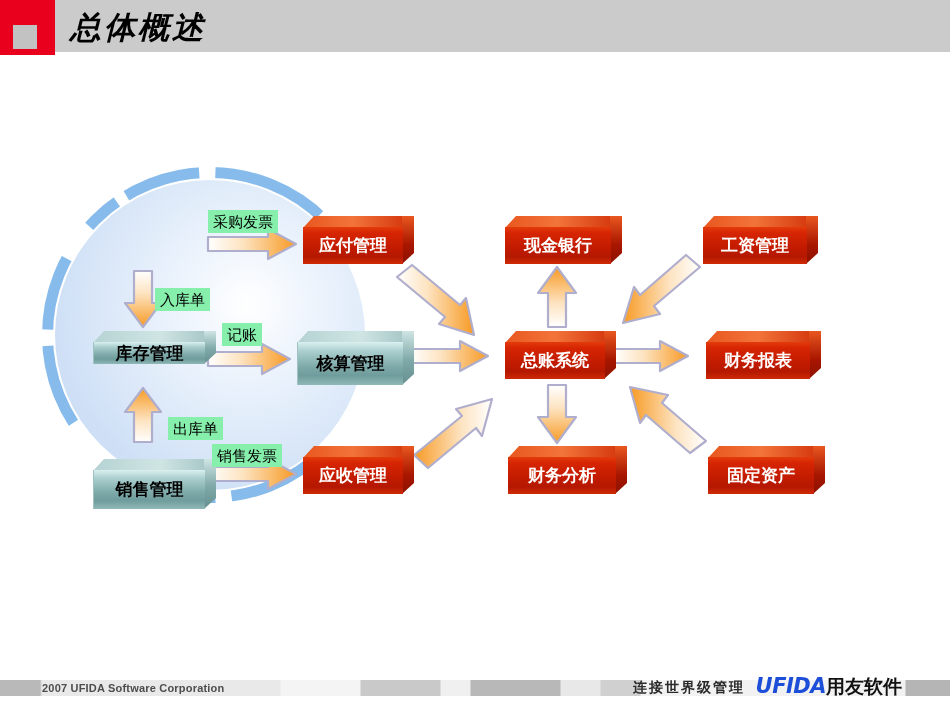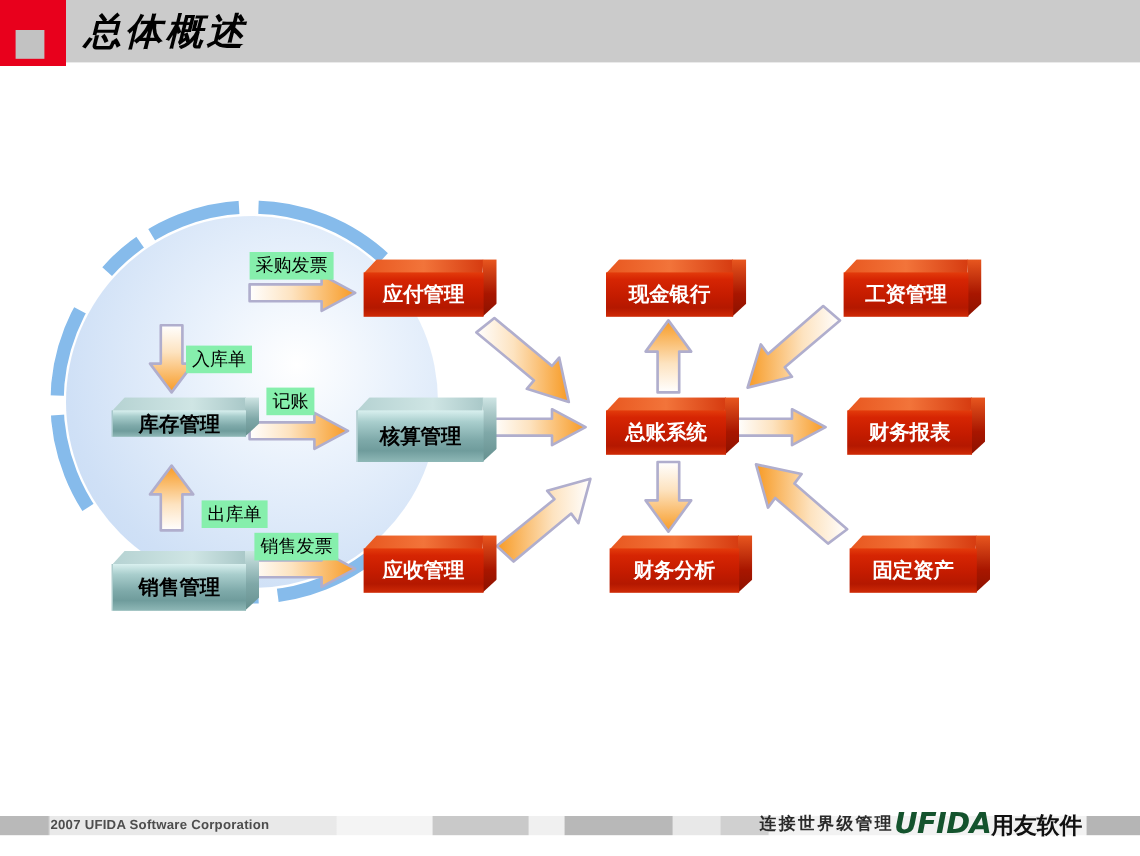--- a/index.html
+++ b/index.html
@@ -178,22 +178,22 @@
     line-height: 20px;
     white-space: nowrap;
   }
   #footer-brand {
     position: absolute; right: 48px; top: 4px;
     line-height: 24px;
     white-space: nowrap;
   }
   #brand-en {
     font-family: "DejaVu Sans", "Liberation Sans", sans-serif;
-    font-size: 24px; font-weight: bold; font-style: italic;
-    color: #14532d;
+    font-size: 21px; font-weight: bold; font-style: italic;
+    color: #1d4ed8;
     letter-spacing: -0.5px;
   }
   #brand-cn {
     font-family: "DejaVu Sans", "Liberation Sans", sans-serif;
     font-size: 19px; font-weight: bold;
     color: #111111;
     letter-spacing: 0px;
   }
 </style>
 </head>

